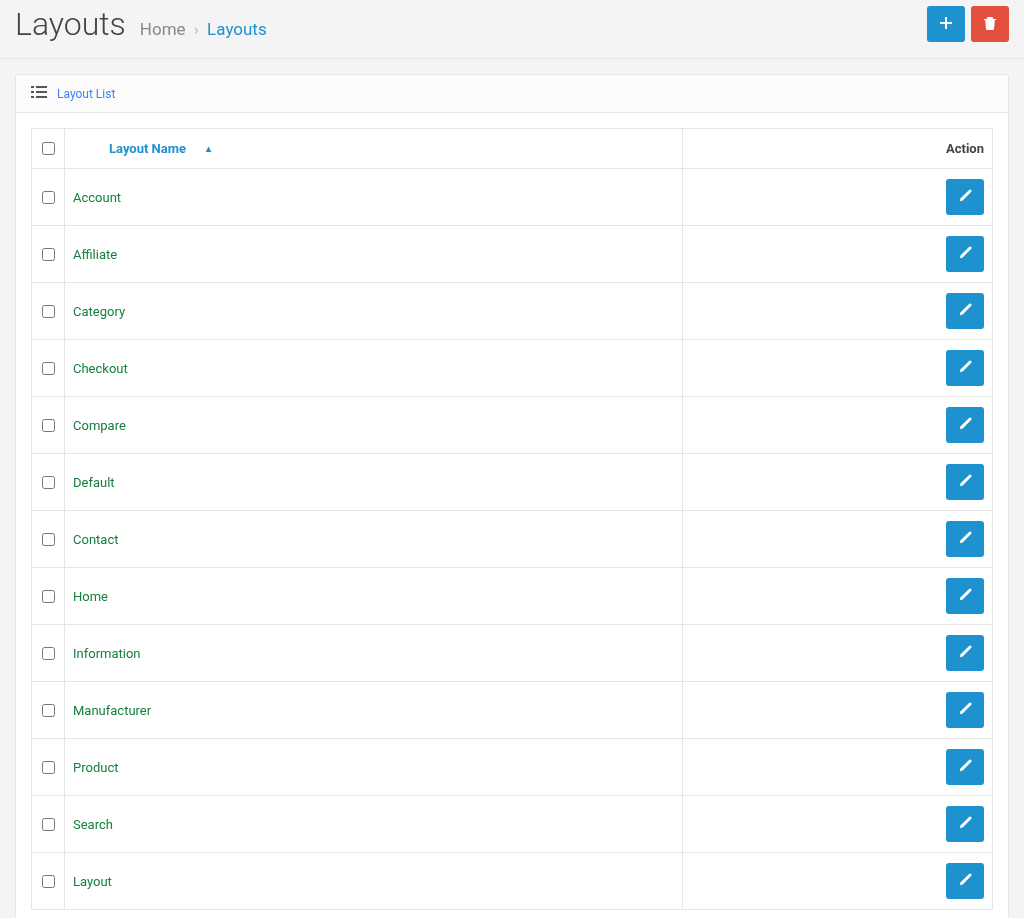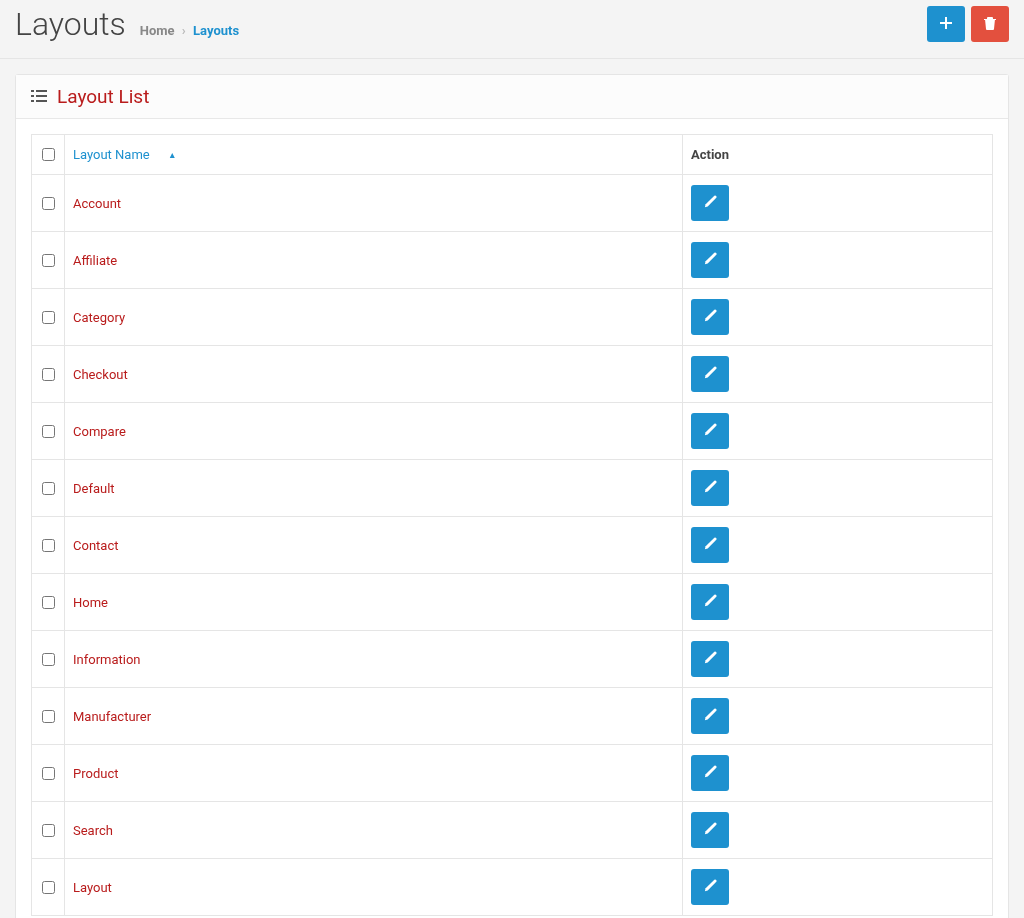--- a/index.html
+++ b/index.html
@@ -23,23 +23,22 @@
     gap: 14px;
     text-align: center;
   }
   h1 {
     margin: 0;
     font-size: 32px;
     font-weight: 300;
     color: #444;
   }
   .breadcrumb {
-    font-size: 13px;
+    font-size: 17px;
     color: #888;
-    font-weight: bold;
   }
   .breadcrumb a {
     color: #888;
     text-decoration: none;
   }
   .breadcrumb a.active {
     color: #1e91cf;
   }
   .breadcrumb .sep {
     color: #bbb;
@@ -70,22 +69,22 @@
   }
   .panel {
     background: #fff;
     border: 1px solid #e5e5e5;
     border-radius: 3px;
   }
   .panel-heading {
     background: #fcfcfc;
     border-bottom: 1px solid #e8e8e8;
     padding: 10px 15px;
-    color: #b91c1c;
-    font-size: 19px;
+    color: #3b82f6;
+    font-size: 12px;
     display: flex;
     align-items: center;
     gap: 10px;
   }
   .panel-heading svg {
     width: 16px; height: 14px; fill: #555;
   }
   .panel-body {
     padding: 15px;
   }
@@ -106,40 +105,42 @@
     text-align: left;
     background: #fff;
   }
   th.col-check, td.col-check {
     width: 30px;
     text-align: center;
     padding: 10px 6px;
   }
   th.col-action, td.col-action {
     width: 310px;
+    text-align: right;
   }
   .sort-link {
     color: #1e91cf;
     text-decoration: none;
-    font-weight: normal;
+    font-weight: bold;
     display: inline-flex;
     align-items: center;
     gap: 20px;
+    margin-left: 36px;
   }
   .sort-link .caret {
     font-size: 10px;
     color: #1e91cf;
   }
   input[type="checkbox"] {
     width: 13px;
     height: 13px;
     accent-color: #888;
     cursor: pointer;
   }
-  td.col-name { color: #b91c1c; margin-left: 37px; }
+  td.col-name { color: #15803d; margin-left: 37px; }
 </style>
 </head>
 <body>
 
 <div class="page-header">
   <div class="page-title-wrap">
     <h1>Layouts</h1>
     <div class="breadcrumb">
       <a href="#">Home</a>
       <span class="sep">›</span>

